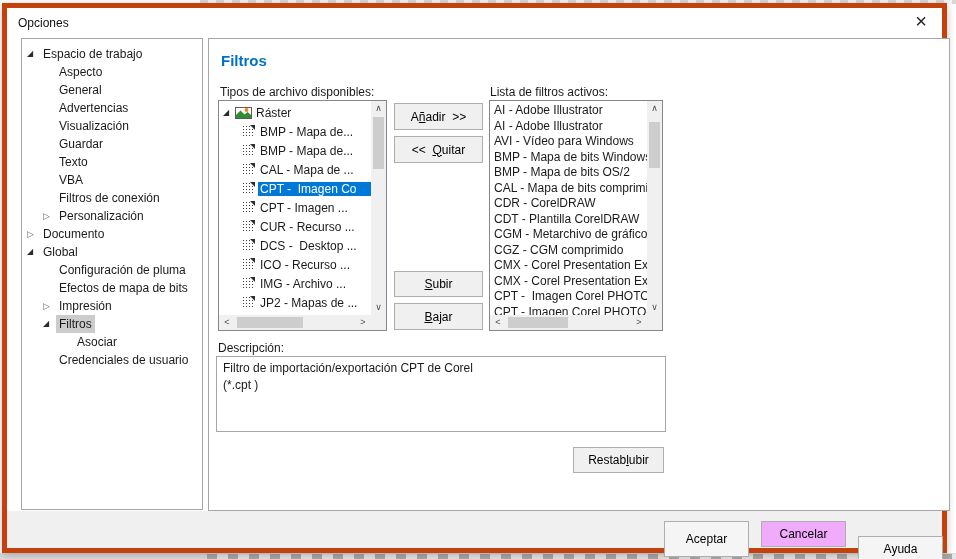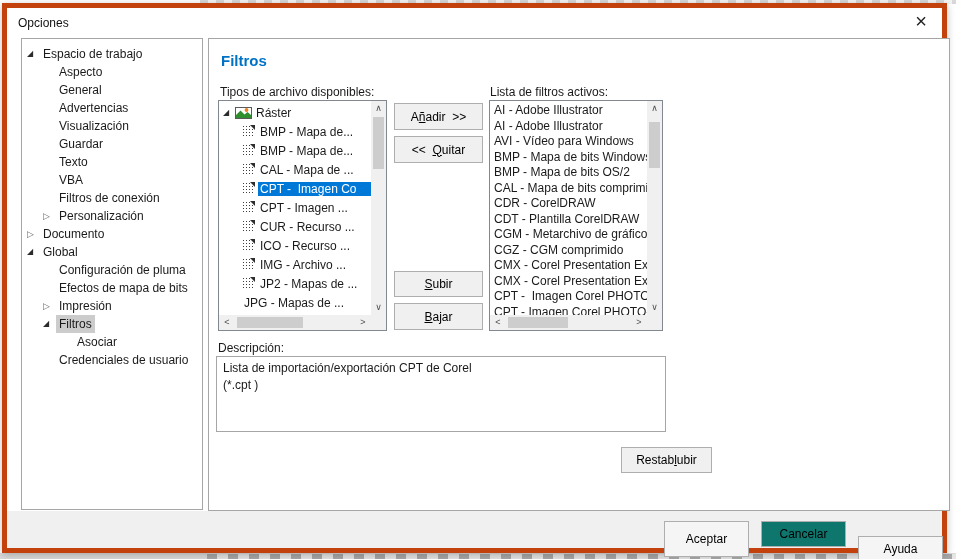--- a/index.html
+++ b/index.html
@@ -88,31 +88,31 @@
   .btn {
     position:absolute; background:#f0f0f0; border:1px solid #aeaeae;
     font-size:12px; color:#000; text-align:center; display:flex;
     align-items:center; justify-content:center; white-space:pre;
   }
   .accel { text-decoration:underline; }
   .btn-add   { left:185px; top:64px;  width:89px; height:27px; }
   .btn-remove{ left:185px; top:97px;  width:89px; height:27px; }
   .btn-up    { left:185px; top:232px; width:89px; height:26px; }
   .btn-down  { left:185px; top:264px; width:89px; height:27px; }
-  .btn-reset { left:364px; top:408px; width:91px; height:26px;margin-left:48px; }
+  .btn-reset { left:364px; top:408px; width:91px; height:26px; }
   .lbl-desc { position:absolute; left:9px; top:302px; }
   .desc-box {
     position:absolute; left:7px; top:317px; width:450px; height:76px;
     border:1px solid #a6a6a6; background:#fff; padding:3px 6px; line-height:17px;
   }
   .desc-line { white-space:pre; }
   
   .footer-strip { position:absolute; left:0; top:503px; right:0; bottom:0; background:#f0f0f0; }
   .btn-accept { left:657px; top:513px; width:85px; height:36px; background:#f5f5f5; }
-  .btn-cancel { left:754px; top:513px; width:85px; height:26px; background:#0f766e; }
+  .btn-cancel { left:754px; top:513px; width:85px; height:26px; background:#f0abfc; }
   .btn-help   { left:851px; top:528px; width:85px; height:26px; background:#f5f5f5; }
 </style>
 </head>
 <body>
 
 <div class="bg-strip-top"></div>
 <div class="bg-strip-bottom"></div>
 <div class="bg-strip-bottom-checker"></div>
 
 <div class="dialog">
@@ -158,20 +158,21 @@
                 <circle cx="11.5" cy="3" r="1.9" fill="#f08020"></circle>
               </svg></span>
           <span class="llabel">Ráster</span>
         </div>
         <div class="lrow child"><span class="bmp-icon"></span><span class="llabel">BMP - Mapa de...</span></div>
         <div class="lrow child"><span class="bmp-icon"></span><span class="llabel">BMP - Mapa de...</span></div>
         <div class="lrow child"><span class="bmp-icon"></span><span class="llabel">CAL - Mapa de ...</span></div>
         <div class="lrow child"><span class="bmp-icon"></span><span class="llabel hl">CPT -  Imagen Co</span></div>
         <div class="lrow child"><span class="bmp-icon"></span><span class="llabel">CPT - Imagen ...</span></div>
         <div class="lrow child"><span class="bmp-icon"></span><span class="llabel">CUR - Recurso ...</span></div>
+        <div class="lrow child"><span class="bmp-icon"></span><span class="llabel">DCS -  Desktop ...</span></div>
         <div class="lrow child"><span class="bmp-icon"></span><span class="llabel">ICO - Recurso ...</span></div>
         <div class="lrow child"><span class="bmp-icon"></span><span class="llabel">IMG - Archivo ...</span></div>
         <div class="lrow child"><span class="bmp-icon"></span><span class="llabel">JP2 - Mapas de ...</span></div>
         <div class="lrow child"><span class="llabel">JPG - Mapas de ...</span></div>
       </div>
       <div class="vscroll">
         <span class="sb-arrow up">∧</span>
         <div class="vthumb" style="top:16px;height:52px;"></div>
         <span class="sb-arrow down">∨</span>
       </div>
@@ -213,21 +214,21 @@
       <div class="hscroll">
         <span class="sb-arrow left">&lt;</span>
         <div class="hthumb" style="left:18px;width:60px;"></div>
         <span class="sb-arrow right">&gt;</span>
       </div>
       <div class="sb-corner"></div>
     </div>
 
     <div class="lbl-desc">Descripción:</div>
     <div class="desc-box">
-      <div class="desc-line">Lista de importación/exportación CPT de Corel</div>
+      <div class="desc-line">Filtro de importación/exportación CPT de Corel</div>
       <div class="desc-line">(*.cpt )</div>
     </div>
 
     <div class="btn btn-reset"><span>Restab</span><span class="accel">l</span><span>ubir</span></div>
   </div>
 
   <div class="footer-strip"></div>
   <div class="btn btn-accept">Aceptar</div>
   <div class="btn btn-cancel">Cancelar</div>
   <div class="btn btn-help">Ayuda</div>

